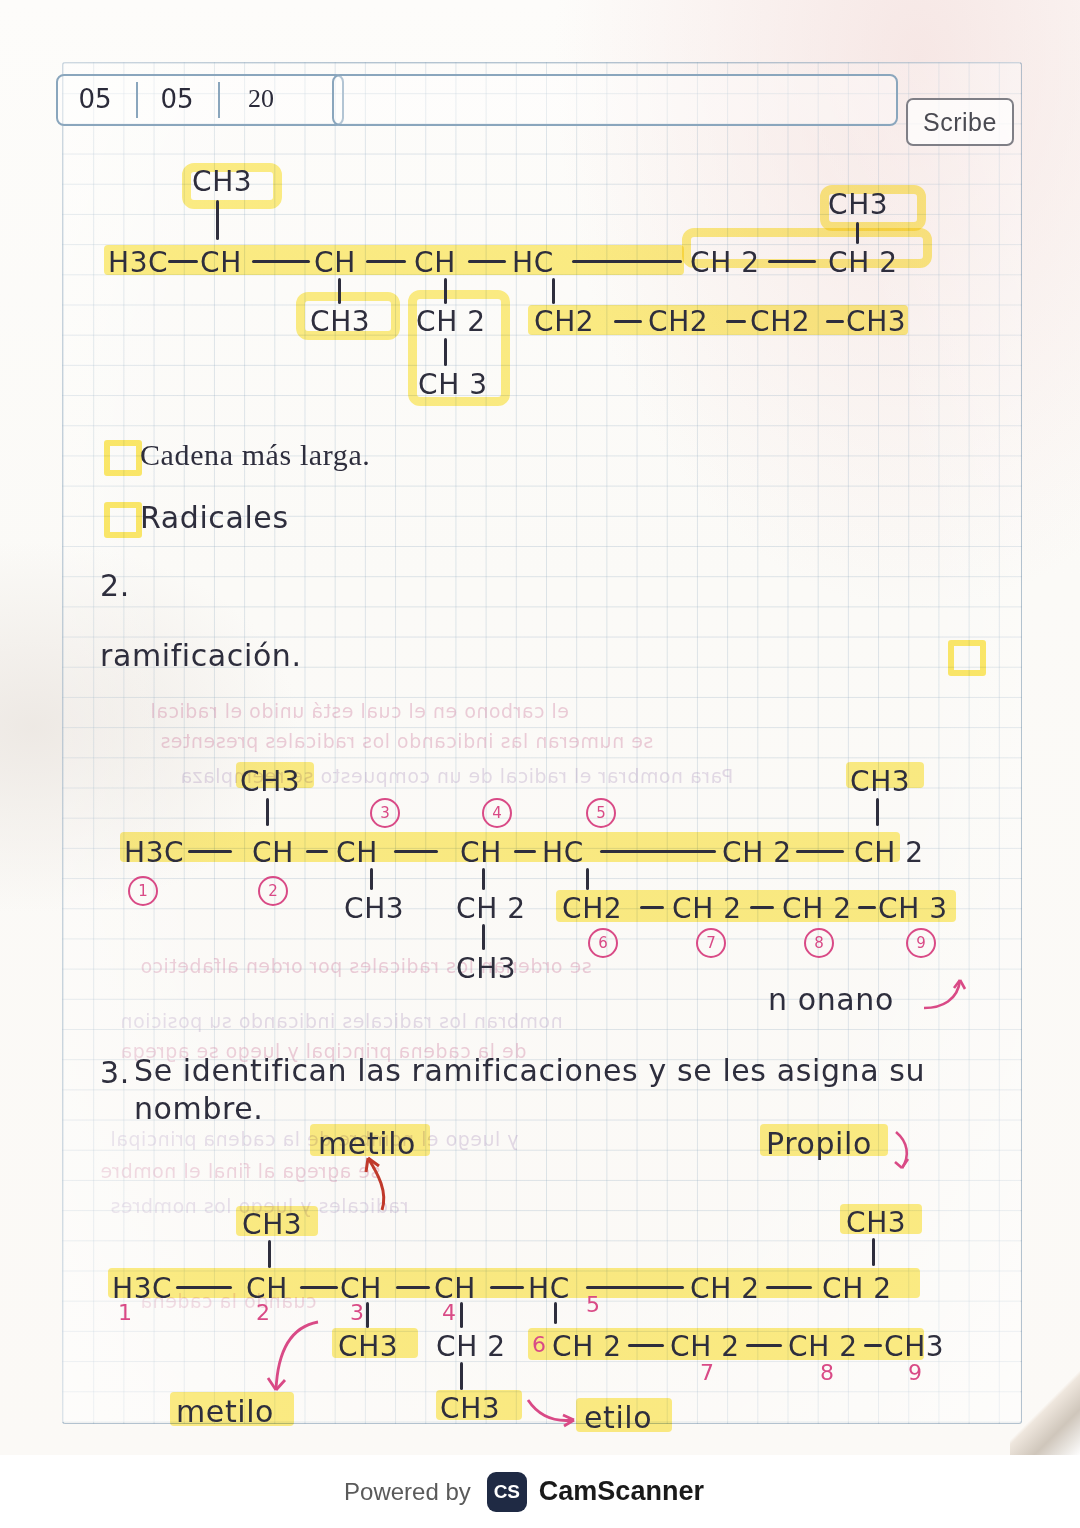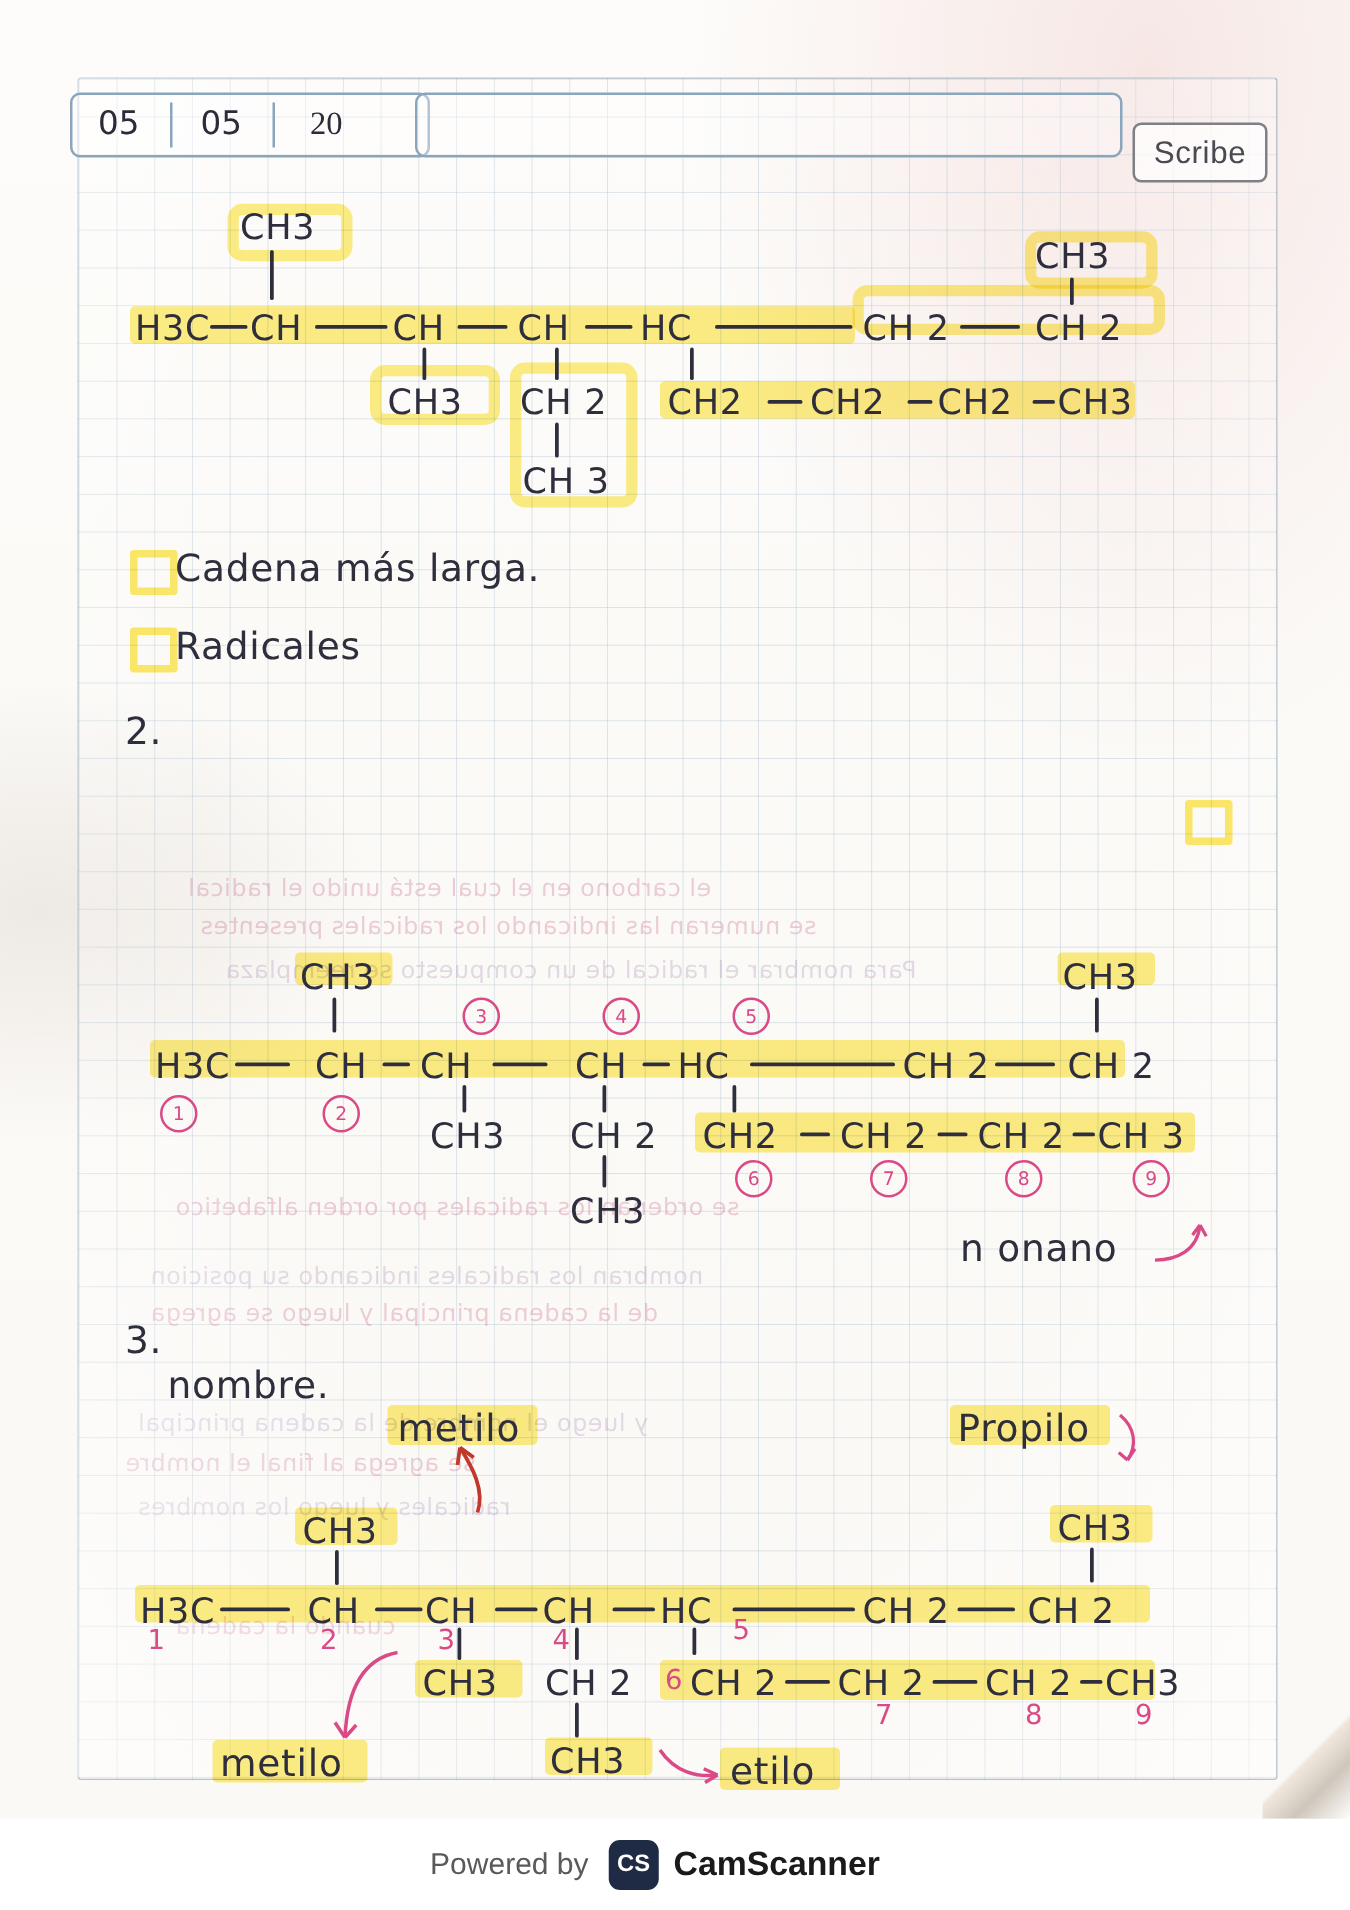--- a/index.html
+++ b/index.html
@@ -193,25 +193,26 @@
   <div class="hw s28" style="left:648px;top:305px;">CH2</div>
   <div class="bond" style="left:726px;top:320px;width:20px;"></div>
   <div class="hw s28" style="left:750px;top:305px;">CH2</div>
   <div class="bond" style="left:826px;top:320px;width:18px;"></div>
   <div class="hw s28" style="left:846px;top:305px;">CH3</div>
 
   <div class="vbond" style="left:444px;top:338px;height:28px;"></div>
   <div class="hw s28" style="left:418px;top:368px;">CH 3</div>
 
   <div class="hlsq" style="left:104px;top:440px;"></div>
-  <div class="hw s30" style="left:140px;top:438px;">Cadena más larga.</div>
+  <div class="hw s30" style="left:140px;top:438px;font-family:Liberation Serif, serif;">Cadena más larga.</div>
   <div class="hlsq" style="left:104px;top:502px;"></div>
   <div class="hw s30" style="left:140px;top:500px;">Radicales</div>
 
   <div class="hw s30" style="left:100px;top:568px;">2.</div>
+  <div class="hw s30" style="left:100px;top:638px;">ramificación.</div>
   <div class="hlsq" style="left:948px;top:640px;"></div>
 
   <div class="hl" style="left:120px;top:832px;width:780px;height:30px;"></div>
   <div class="hl" style="left:556px;top:890px;width:400px;height:32px;"></div>
   <div class="hl" style="left:236px;top:762px;width:78px;height:26px;"></div>
   <div class="hl" style="left:846px;top:762px;width:78px;height:26px;"></div>
 
   <div class="hw s28" style="left:240px;top:765px;">CH3</div>
   <div class="vbond" style="left:266px;top:798px;height:28px;"></div>
   <div class="hw s28" style="left:850px;top:765px;">CH3</div>
@@ -259,20 +260,21 @@
   <div class="vbond" style="left:482px;top:924px;height:26px;"></div>
   <div class="hw s28" style="left:456px;top:952px;">CH3</div>
 
   <div class="hw s30" style="left:768px;top:982px;color:#2e2e3d;">n onano</div>
   <svg class="arrow" style="left:920px;top:968px;" width="50" height="50" viewBox="0 0 50 50">
     <path d="M4 40 C 22 40, 38 32, 40 12" stroke="#d94a86" stroke-width="2.6" fill="none"></path>
     <path d="M40 12 L 34 20 M40 12 L 45 21" stroke="#d94a86" stroke-width="2.6" fill="none"></path>
   </svg>
 
   <div class="hw s30" style="left:100px;top:1055px;">3.</div>
+  <div class="hw s30" style="left:134px;top:1053px;">Se identifican las ramificaciones y se les asigna su</div>
   <div class="hw s30" style="left:134px;top:1091px;">nombre.</div>
 
   <div class="hl" style="left:310px;top:1124px;width:120px;height:32px;"></div>
   <div class="hw s30" style="left:318px;top:1126px;">metilo</div>
   <div class="hl" style="left:760px;top:1124px;width:128px;height:32px;"></div>
   <div class="hw s30" style="left:766px;top:1126px;">Propilo</div>
   <svg class="arrow" style="left:888px;top:1126px;" width="40" height="46" viewBox="0 0 40 46">
     <path d="M8 6 C 20 16, 22 30, 14 42" stroke="#d94a86" stroke-width="2.6" fill="none"></path>
     <path d="M14 42 L 20 33 M14 42 L 7 36" stroke="#d94a86" stroke-width="2.6" fill="none"></path>
   </svg>

